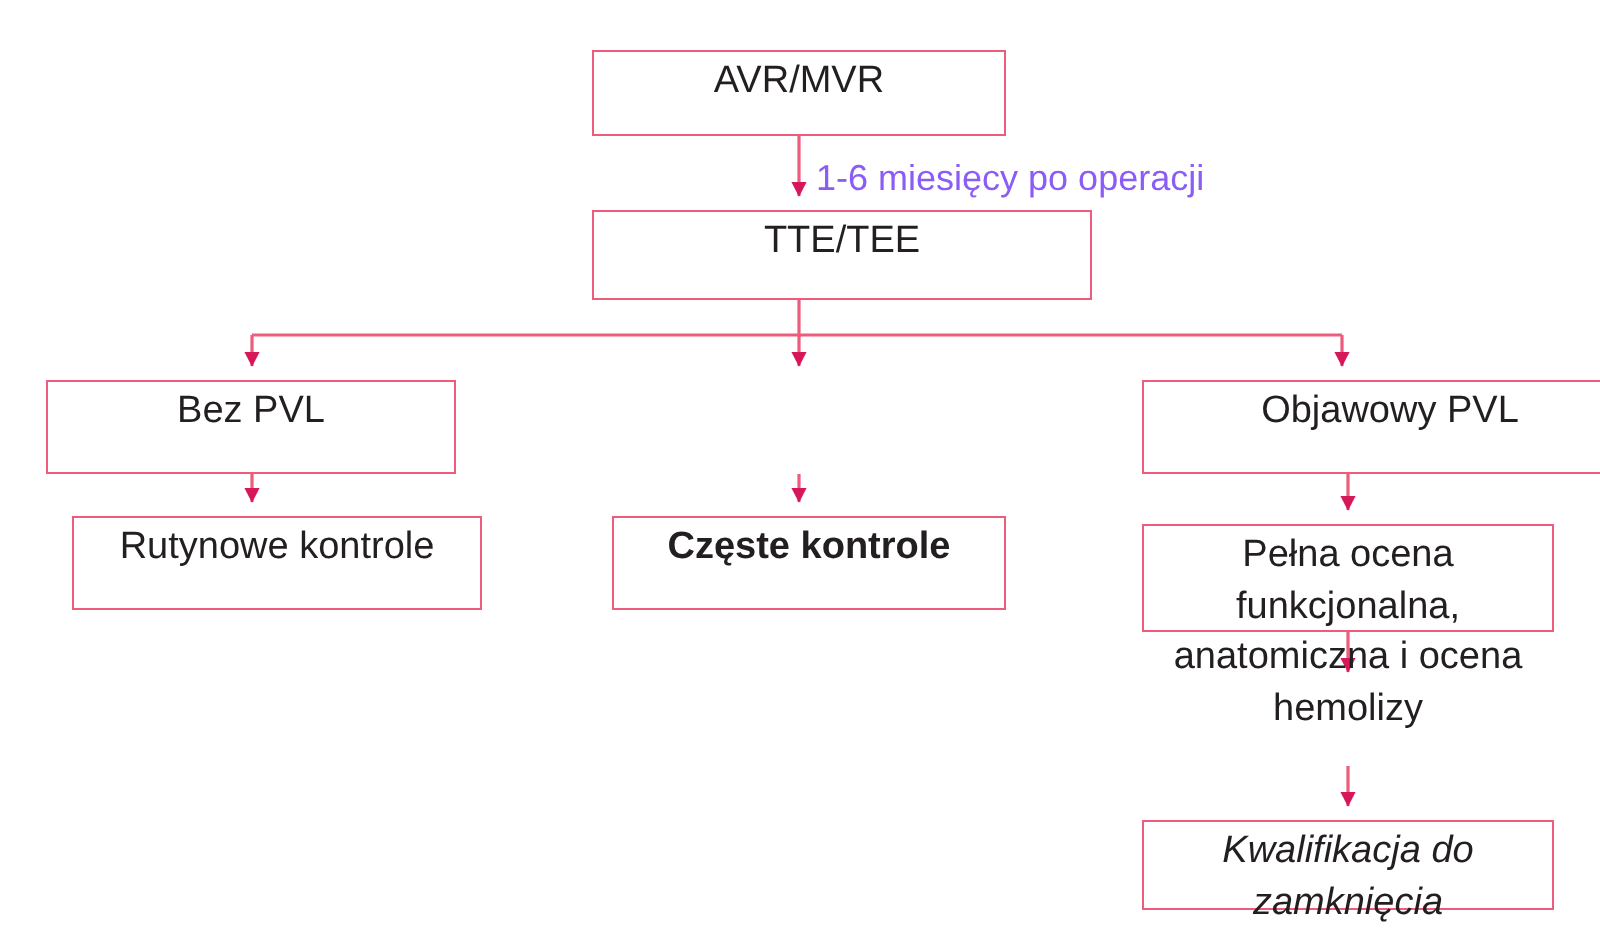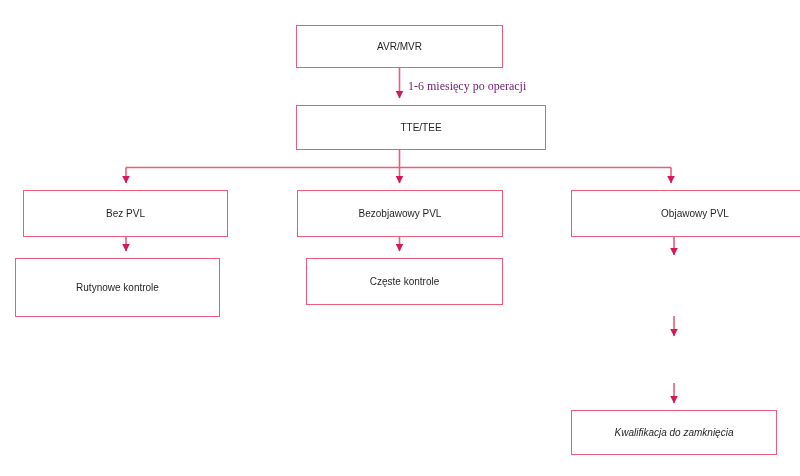--- a/index.html
+++ b/index.html
@@ -14,38 +14,36 @@
     background: #ffffff;
     font-family: "Liberation Sans", sans-serif;
     overflow: hidden;
   }
   .node {
     position: absolute;
     box-sizing: border-box;
     border: 1.5px solid #ef5b7b;
     background: #ffffff;
     display: flex;
-    align-items: center;
     justify-content: center;
     text-align: center;
     color: #231f20;
-    font-size: 10px;
+    font-size: 19px;
     line-height: 1.35;
     padding: 2px 6px;
   }
   .node-label {
     display: block;
     white-space: pre-line;
   }
   .edge-label {
     position: absolute;
-    color: #701a75;
-    font-size: 12px;
+    color: #8b5cf6;
+    font-size: 18px;
     white-space: nowrap;
-    font-family: Liberation Serif, serif;
   }
   svg.wires {
     position: absolute;
     left: 0;
     top: 0;
     width: 800px;
     height: 476px;
     pointer-events: none;
   }
 </style>
@@ -92,36 +90,37 @@
   </div>
 
   <div class="node" style="left:296px; top:105px; width:250px; height:45px;">
     <span class="node-label">TTE/TEE</span>
   </div>
 
   <div class="node" style="left:23px; top:190px; width:205px; height:47px;">
     <span class="node-label">Bez PVL</span>
   </div>
 
-  <div class="node" style="left:297px; top:190px; width:206px; height:47px;">
-    <span class="node-label">Bezobjawowy PVL</span>
-  </div>
 
   <div class="node" style="left:571px; top:190px; width:248px; height:47px;">
     <span class="node-label">Objawowy PVL</span>
   </div>
 
-  <div class="node" style="left:15px; top:258px; width:205px; height:59px;">
+  <div class="node" style="left:36px; top:258px; width:205px; height:47px;">
     <span class="node-label">Rutynowe kontrole</span>
   </div>
 
-  <div class="node" style="left:306px; top:258px; width:197px; height:47px;">
+  <div class="node" style="left:306px; top:258px; width:197px; height:47px;font-weight:bold;">
     <span class="node-label">Częste kontrole</span>
   </div>
 
+  <div class="node" style="left:571px; top:262px; width:206px; height:54px;">
+    <span class="node-label">Pełna ocena funkcjonalna,
+anatomiczna i ocena hemolizy</span>
+  </div>
 
 
   <div class="node" style="left:571px; top:410px; width:206px; height:45px;font-style:italic;">
     <span class="node-label">Kwalifikacja do zamknięcia</span>
   </div>
 
   <div class="edge-label" style="left:408px; top:79px;">1-6 miesięcy po operacji</div>
 
 </div>
 

